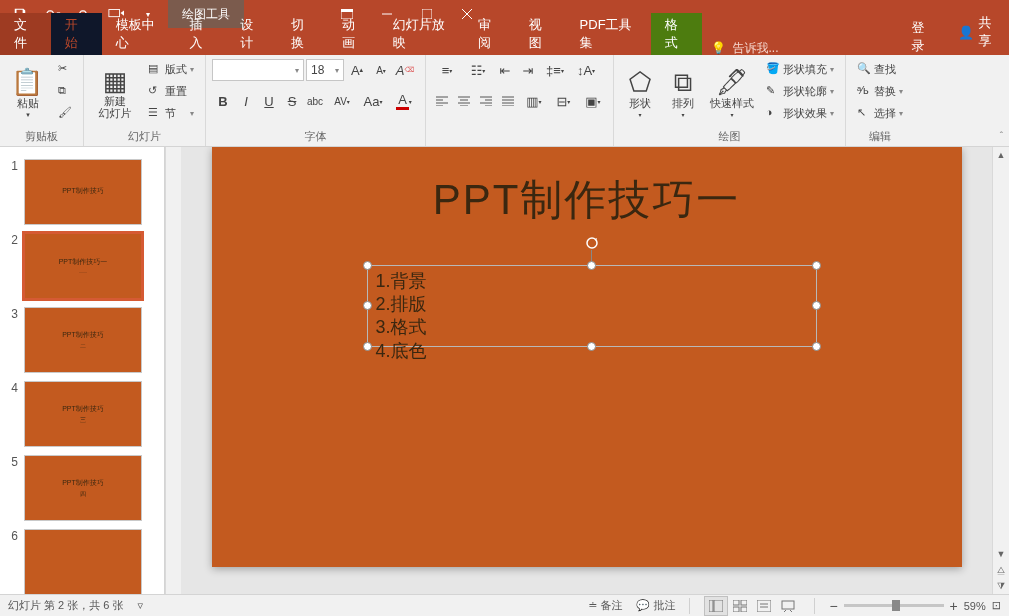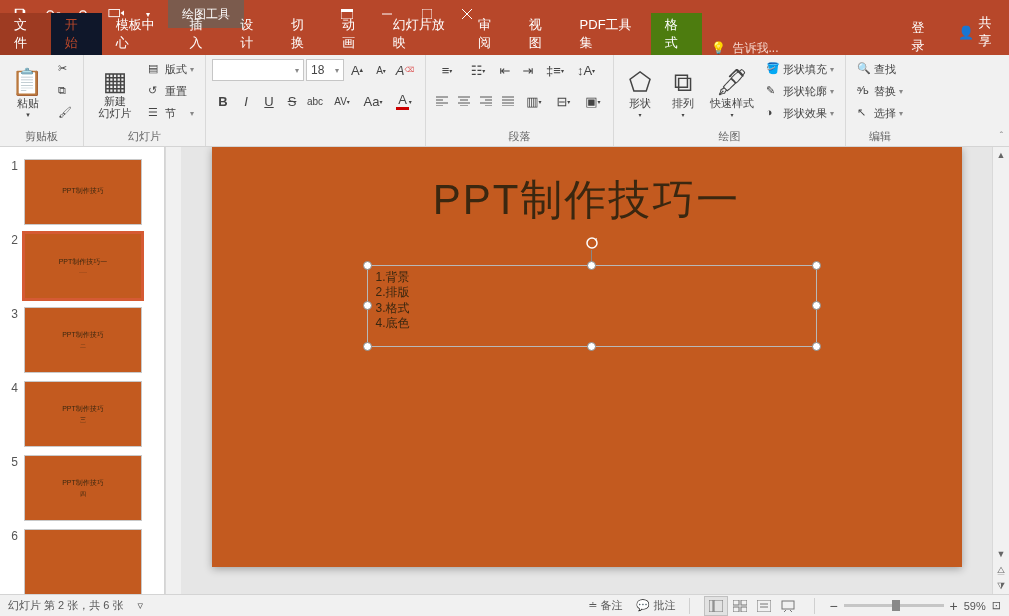--- a/index.html
+++ b/index.html
@@ -45,21 +45,21 @@
 .thumb-num{font-size:12px;color:#555;width:10px;text-align:right}
 .thumb{width:118px;height:66px;background:#c35a1f;border:1px solid #c9c9c9;cursor:pointer;display:flex;flex-direction:column;align-items:center;justify-content:center;color:#3a2710;font-size:7px}
 .thumb.selected{outline:3px solid #d55a33;outline-offset:-1px}
 .thumb-title{font-size:7px;margin-bottom:2px}
 .thumb-sub{font-size:6px}
 .vscroll{width:16px;background:#f1f1f1;border-left:1px solid #d9d9d9}
 .slide-area{flex:1;background:#e6e6e6;display:flex;align-items:center;justify-content:center;position:relative;overflow:hidden}
 .slide{width:750px;height:420px;background:#c35a1f;box-shadow:0 2px 8px rgba(0,0,0,.3);position:relative;margin-top:-28px}
 .slide-title{position:absolute;top:25px;left:0;right:0;text-align:center;font-size:42px;color:#3a2710;letter-spacing:2px}
 .textbox{position:absolute;top:118px;left:155px;width:450px;height:82px;border:1px solid #b8b8b8}
-.textbox-inner{padding:4px 8px;font-size:12px;color:#3a2710;line-height:1.3}
+.textbox-inner{padding:4px 8px;font-size:18px;color:#3a2710;line-height:1.3}
 .handle{position:absolute;width:9px;height:9px;background:#fff;border:1px solid #888;border-radius:50%}
 .h-nw{top:-5px;left:-5px}.h-n{top:-5px;left:calc(50% - 5px)}.h-ne{top:-5px;right:-5px}
 .h-w{top:calc(50% - 5px);left:-5px}.h-e{top:calc(50% - 5px);right:-5px}
 .h-sw{bottom:-5px;left:-5px}.h-s{bottom:-5px;left:calc(50% - 5px)}.h-se{bottom:-5px;right:-5px}
 .rotate{position:absolute;top:-30px;left:calc(50% - 7px);width:14px;height:14px;cursor:pointer}
 .rotate::before{content:"";position:absolute;top:14px;left:6px;width:1px;height:12px;background:#888}
 .right-scroll{width:17px;background:#f1f1f1;border-left:1px solid #d9d9d9;display:flex;flex-direction:column}
 .scroll-btn{height:16px;display:flex;align-items:center;justify-content:center;font-size:9px;color:#666;cursor:pointer}
 .scroll-track{flex:1}
 .status-bar{height:22px;background:#f1f1f1;border-top:1px solid #d4d4d4;display:flex;align-items:center;font-size:11px;color:#555;padding:0 8px;gap:14px}
@@ -231,20 +231,21 @@
           </div>
         <div class="tbtn" style="font-size:10px">abc</div>
         <div class="tbtn wide" style="font-size:10px">AV<span style="font-size:6px">▾</span></div>
         <div class="tbtn wide">Aa<span style="font-size:6px">▾</span></div>
         <div class="tbtn wide">
             <span style="border-bottom:3px solid #c00;padding:0 2px">A</span>
             <span style="font-size:6px">▾</span>
           </div>
       </div>
     </div>
+    <div class="group-label">字体</div>
   </div>
 
   <div class="group" style="width:188px">
     <div class="group-body" style="flex-direction:column;align-items:stretch">
       <div class="icon-row" style="margin-bottom:6px">
         <div class="tbtn wide">≡<span style="font-size:6px">▾</span></div>
         <div class="tbtn wide">☷<span style="font-size:6px">▾</span></div>
         <div class="tbtn">⇤</div>
         <div class="tbtn">⇥</div>
         <div class="tbtn wide">‡≡<span style="font-size:6px">▾</span></div>
@@ -281,21 +282,20 @@
               <line x1="0" y1="4" x2="12" y2="4" stroke="#555"></line>
               <line x1="0" y1="7" x2="12" y2="7" stroke="#555"></line>
               <line x1="0" y1="10" x2="12" y2="10" stroke="#555"></line>
             </svg>
           </div>
         <div class="tbtn wide">▥<span style="font-size:6px">▾</span></div>
         <div class="tbtn wide">⊟<span style="font-size:6px">▾</span></div>
         <div class="tbtn wide">▣<span style="font-size:6px">▾</span></div>
       </div>
     </div>
-    <div class="group-label">段落</div>
   </div>
 
   <div class="group">
     <div class="group-body">
       <div class="big-btn" style="width:40px">
           <span class="big-icon">⬠</span>
           <span>形状</span>
           <span style="font-size:6px">▾</span>
         </div>
       <div class="big-btn" style="width:40px">

